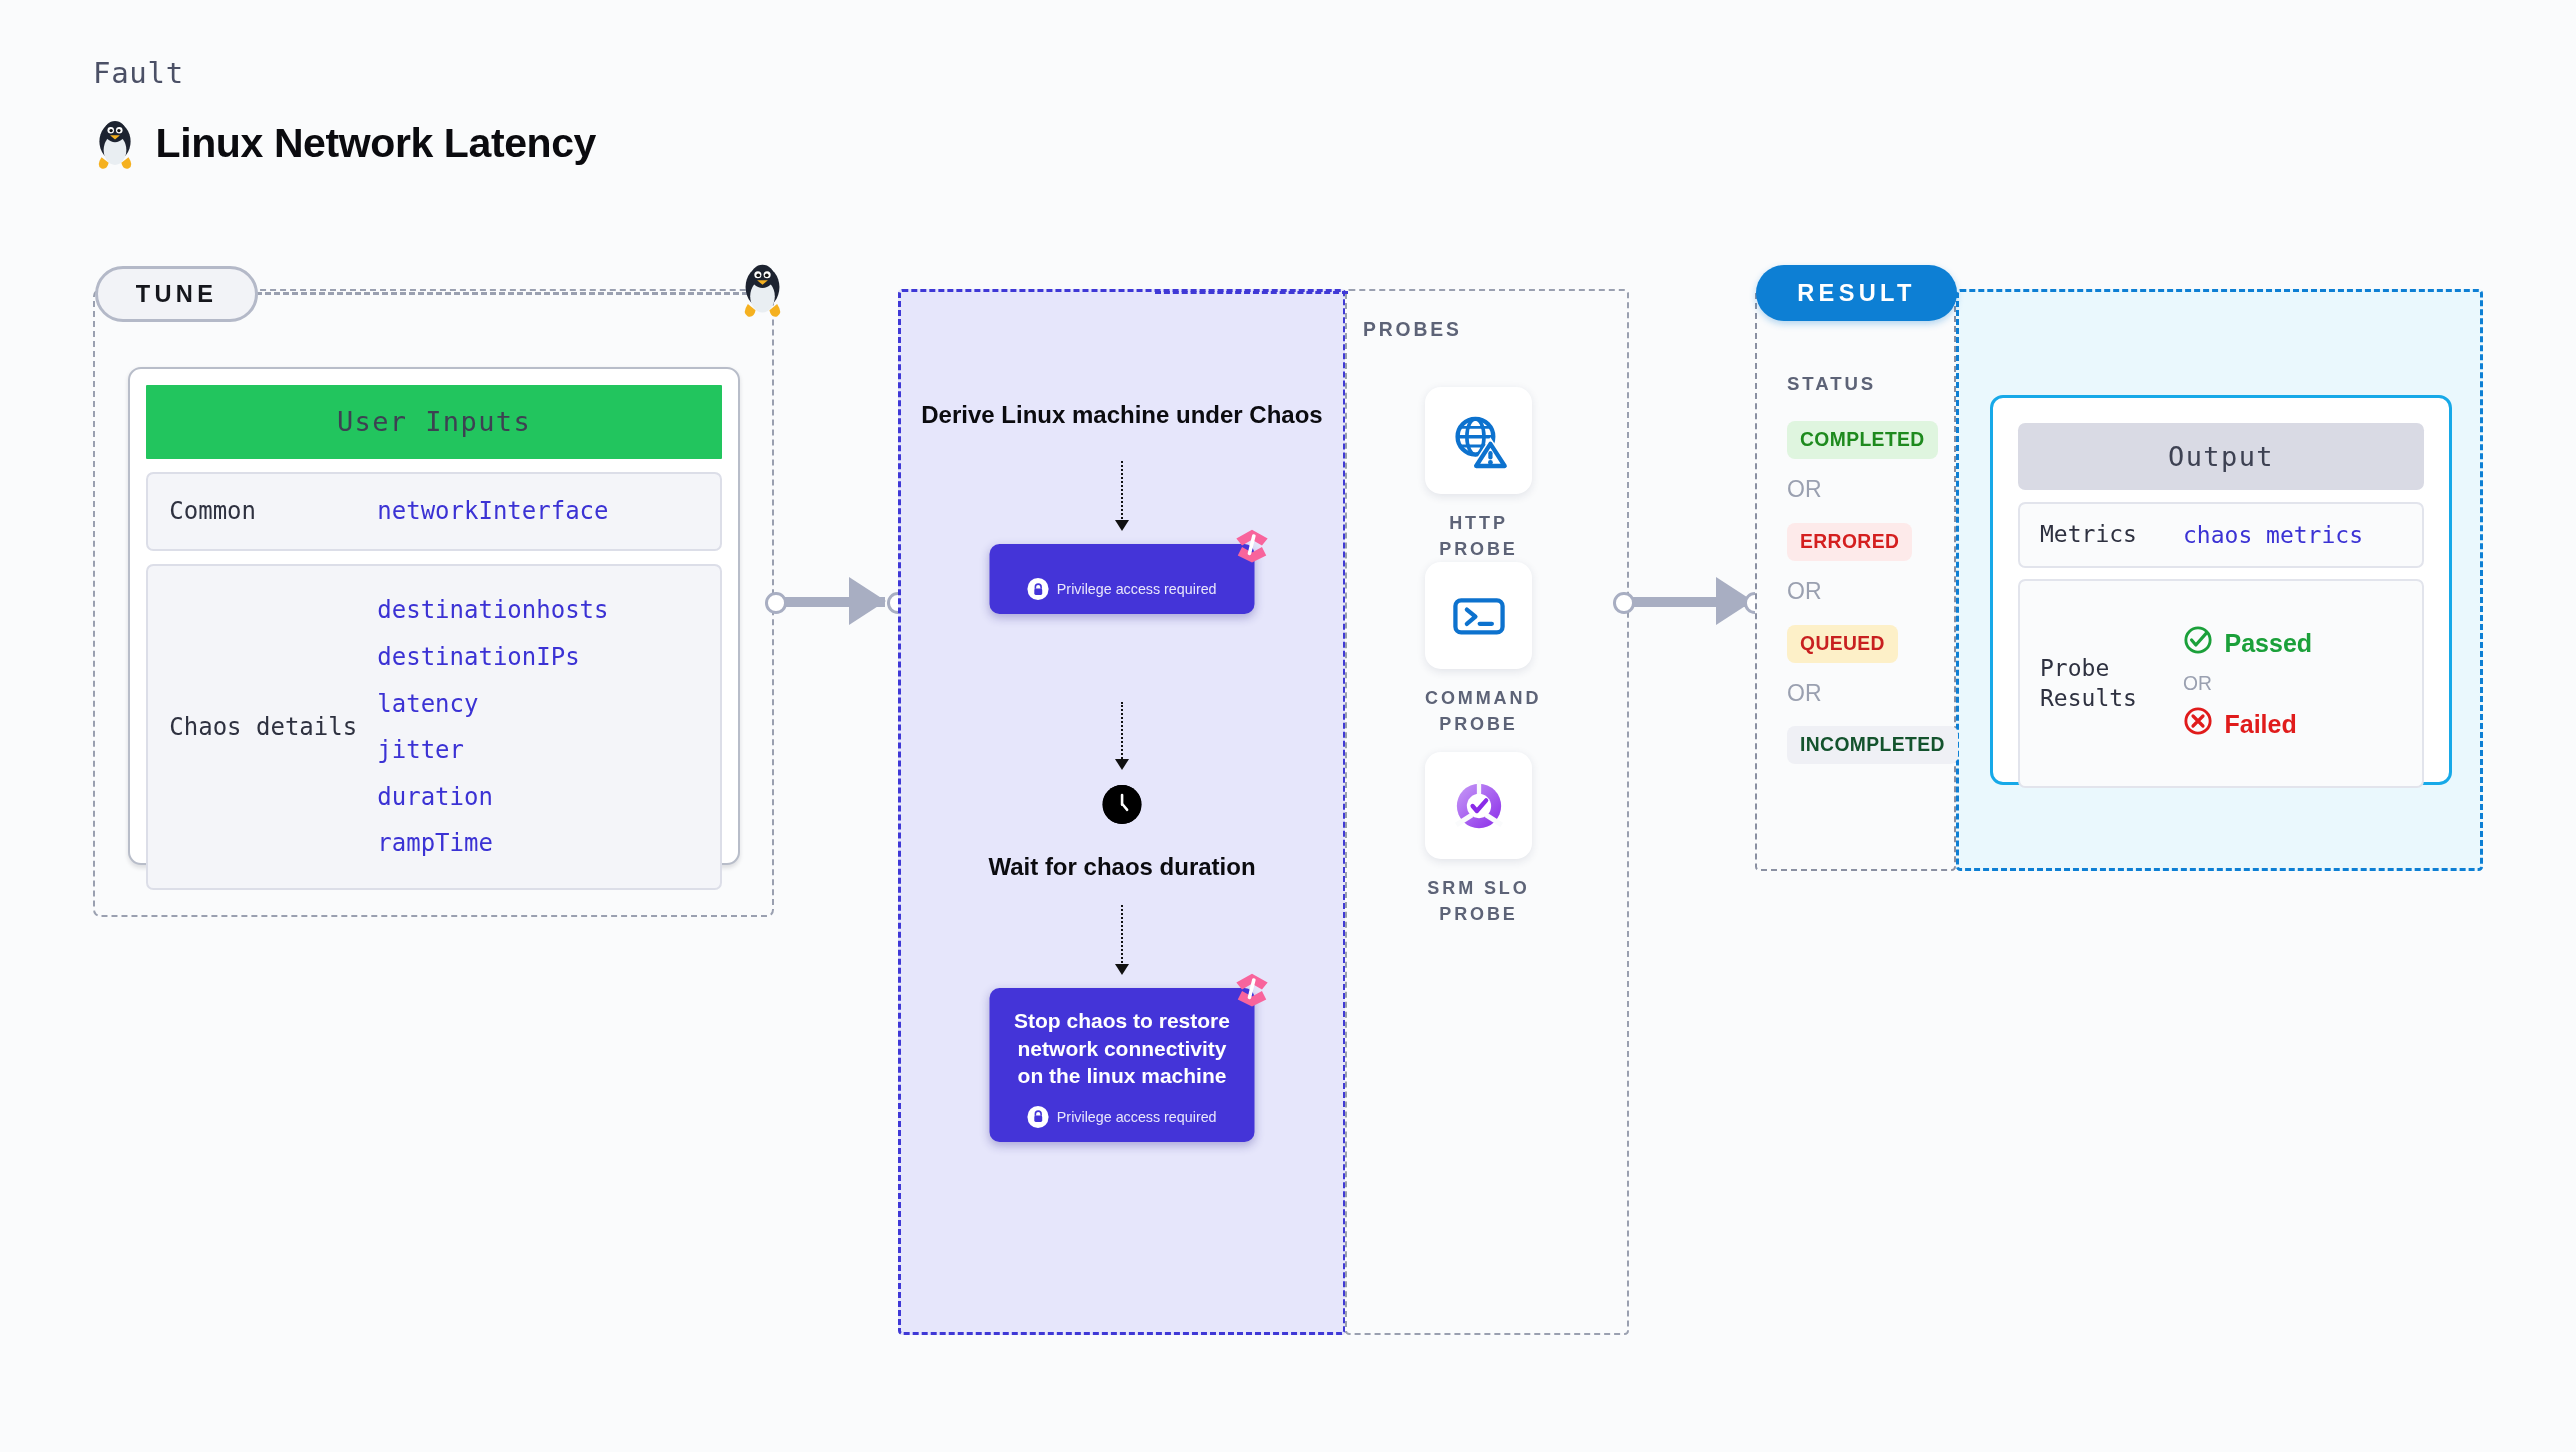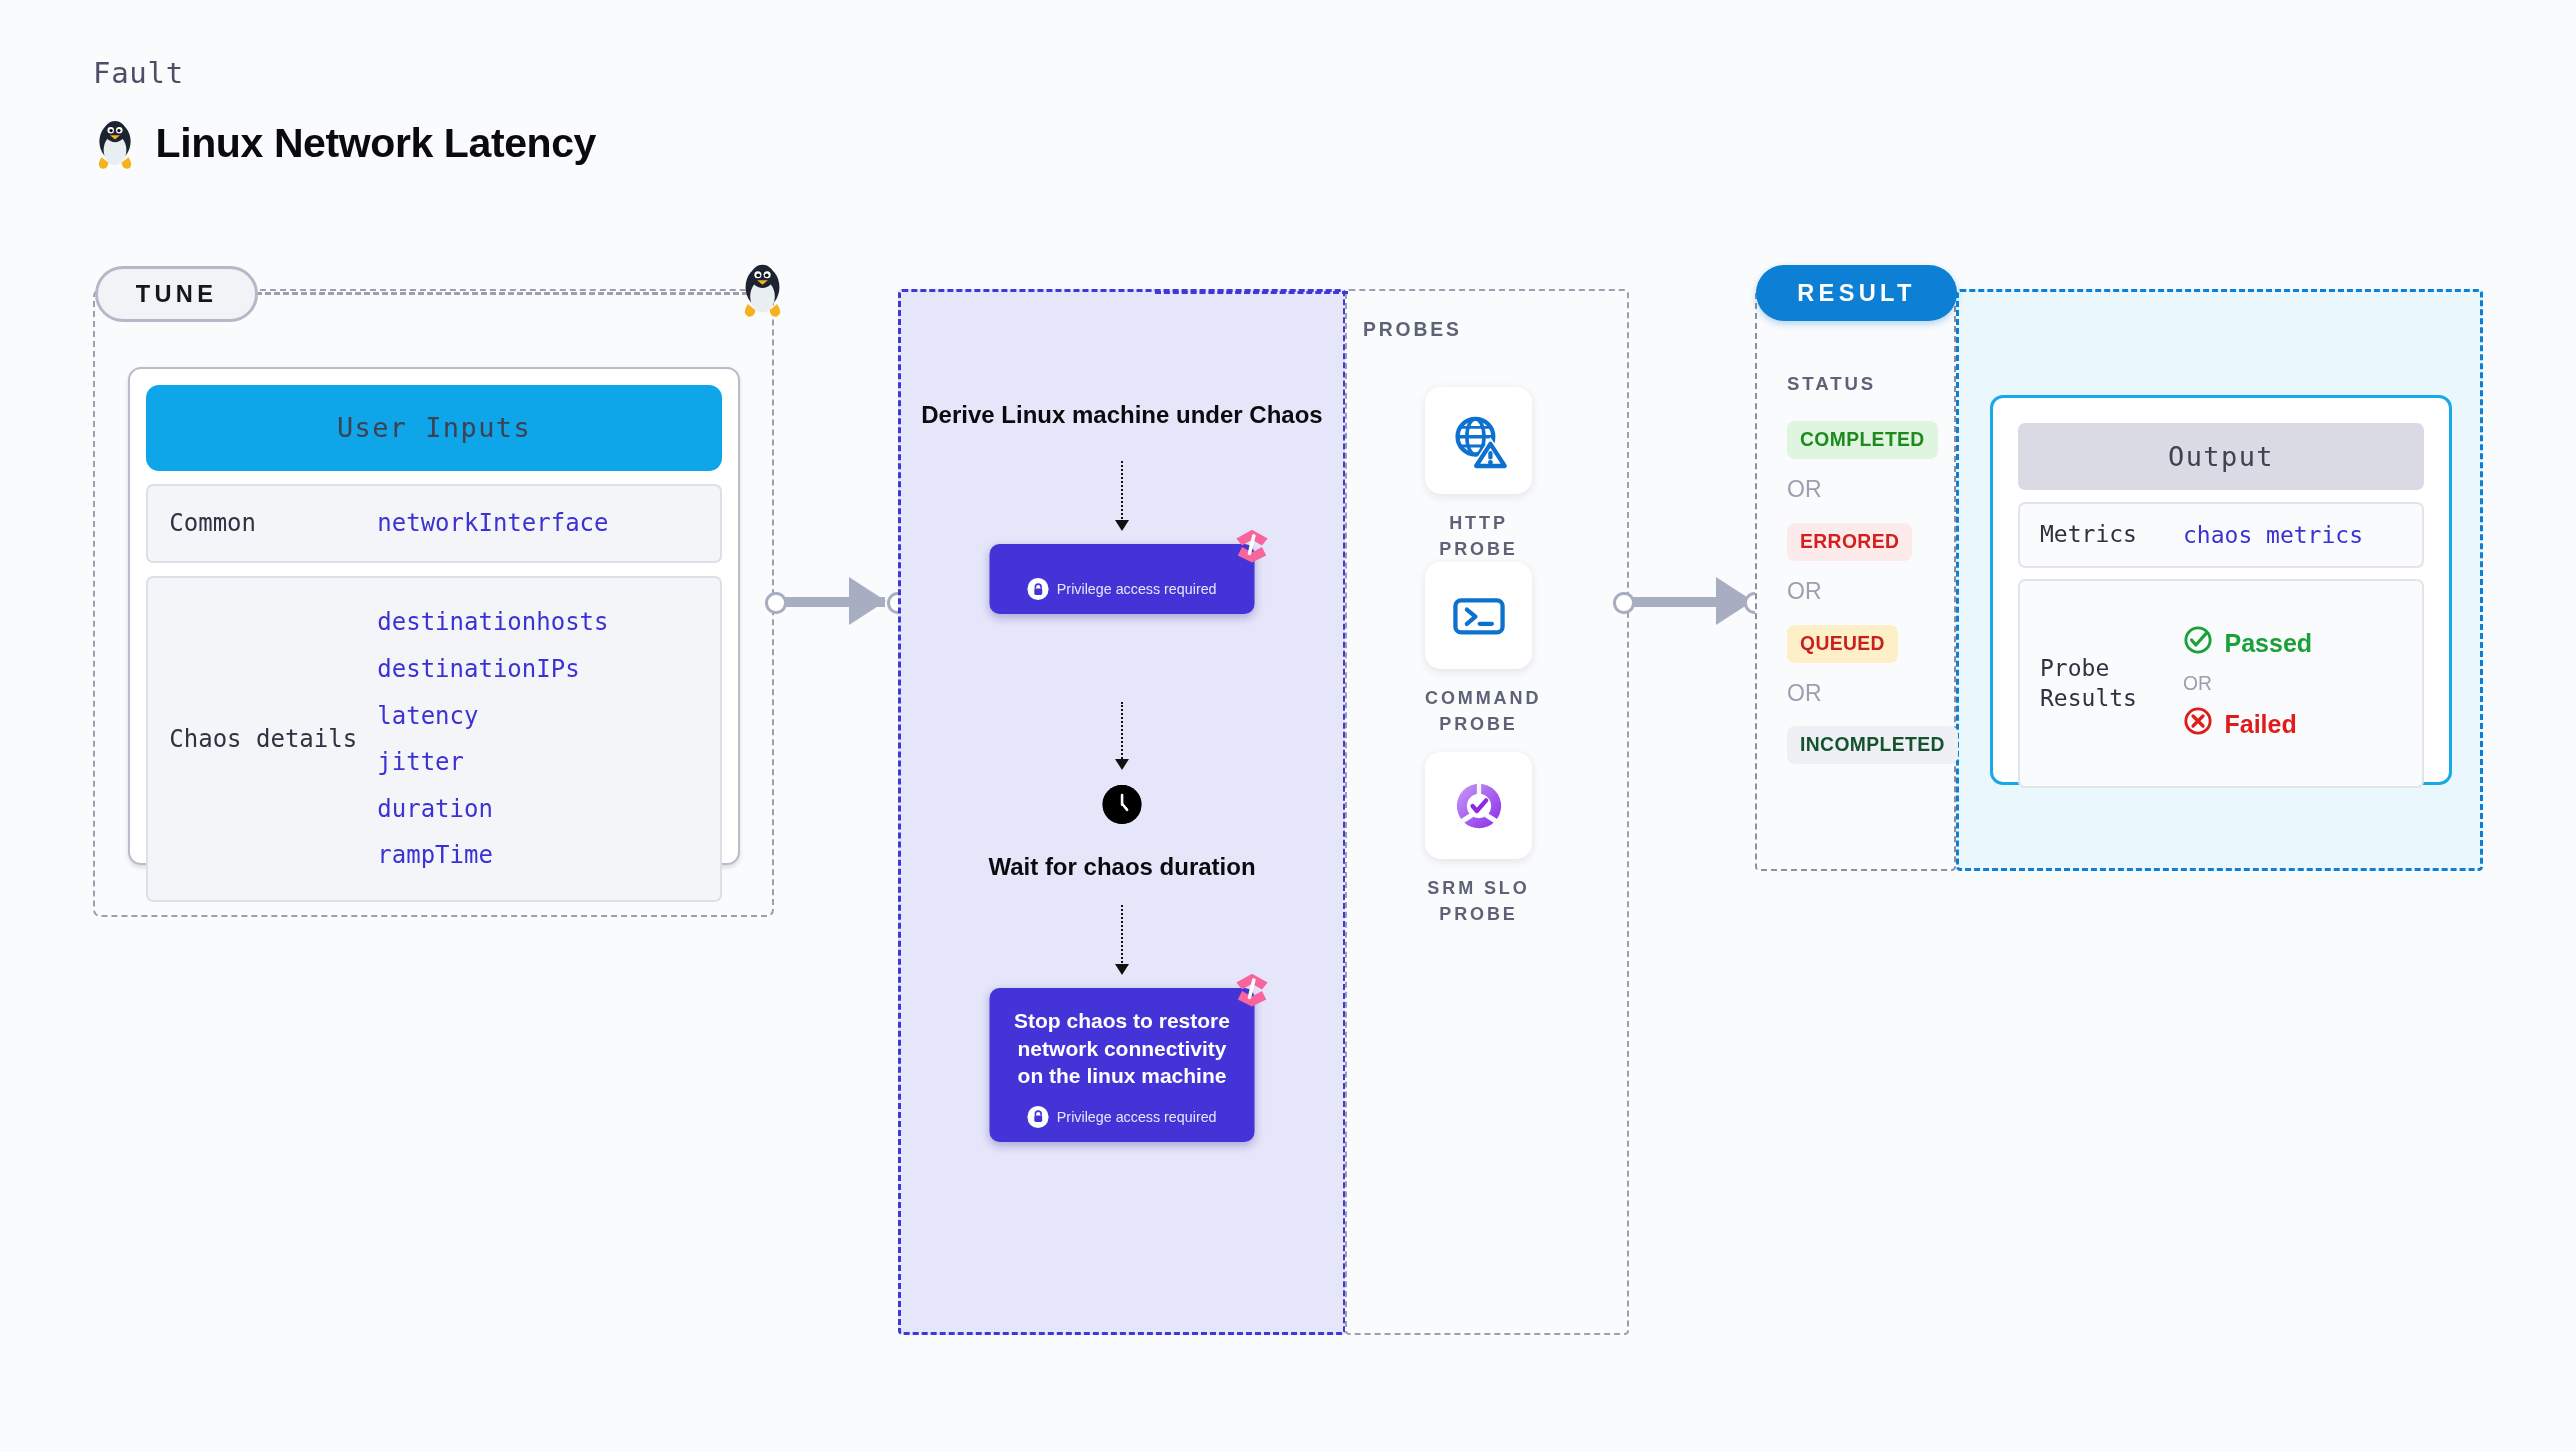--- a/index.html
+++ b/index.html
@@ -49,21 +49,21 @@
   }
   #tune-penguin { position:absolute; left:738px; top:264px; z-index:7; }
 
   .card-outer {
     position:absolute; left:128px; top:367px; width:612px; height:498px;
     background:#fff; border:2.9px solid #b8bdc9; border-radius:13px;
     box-shadow:0 2.1px 4.3px rgba(20,24,40,0.13);
     padding:15.8px;
   }
   .card-head {
-    background:#0ea5e9; border-radius:13px; height:86px;
+    background:#22c55e; border-radius:1px; height:74px;
     display:flex; align-items:center; justify-content:center;
     font-size:27px; color:#3d4152; letter-spacing:1.4px;
   }
   .card-sec {
     margin-top:13px; background:#f4f5f9; border:2.1px solid #dcdee8;
     border-radius:7.2px; display:flex; align-items:center;
     padding:18.6px 21.5px;
   }
   .sec-key { font-size:24px; color:#2e3140; width:208px; flex:0 0 208px; }
   .sec-vals { display:flex; flex-direction:column; gap:18.6px; }

